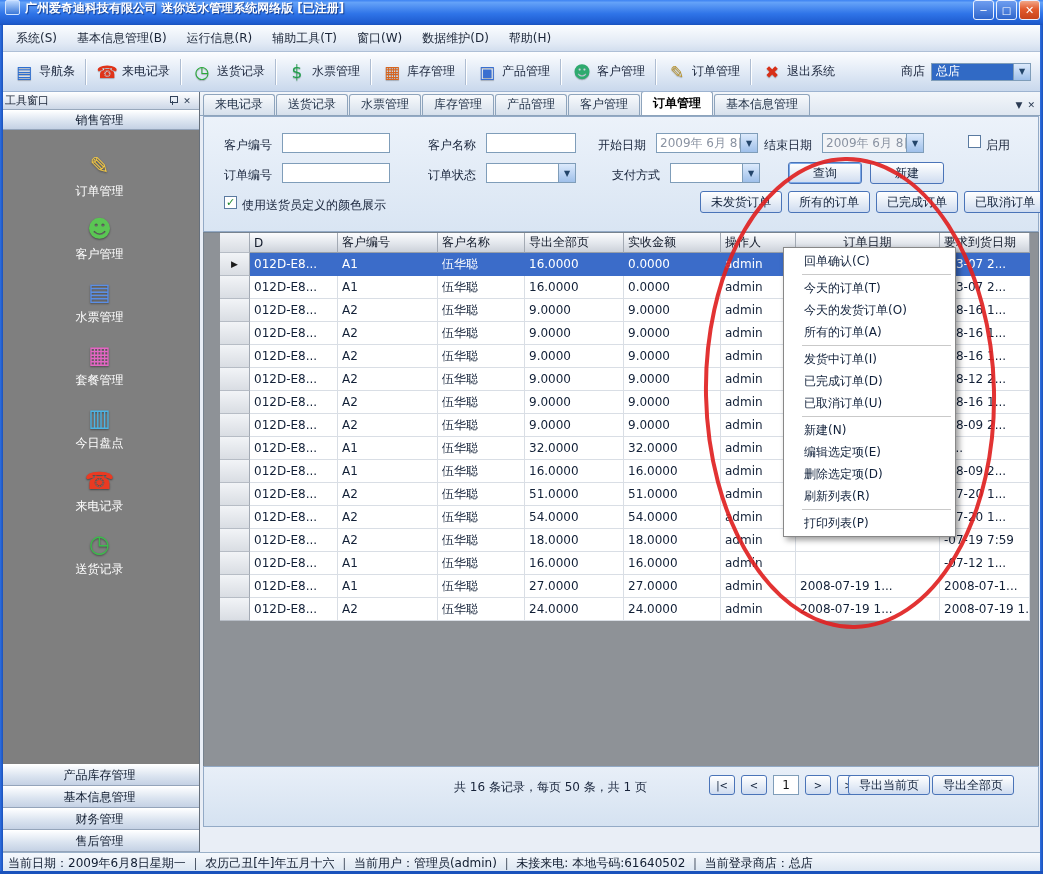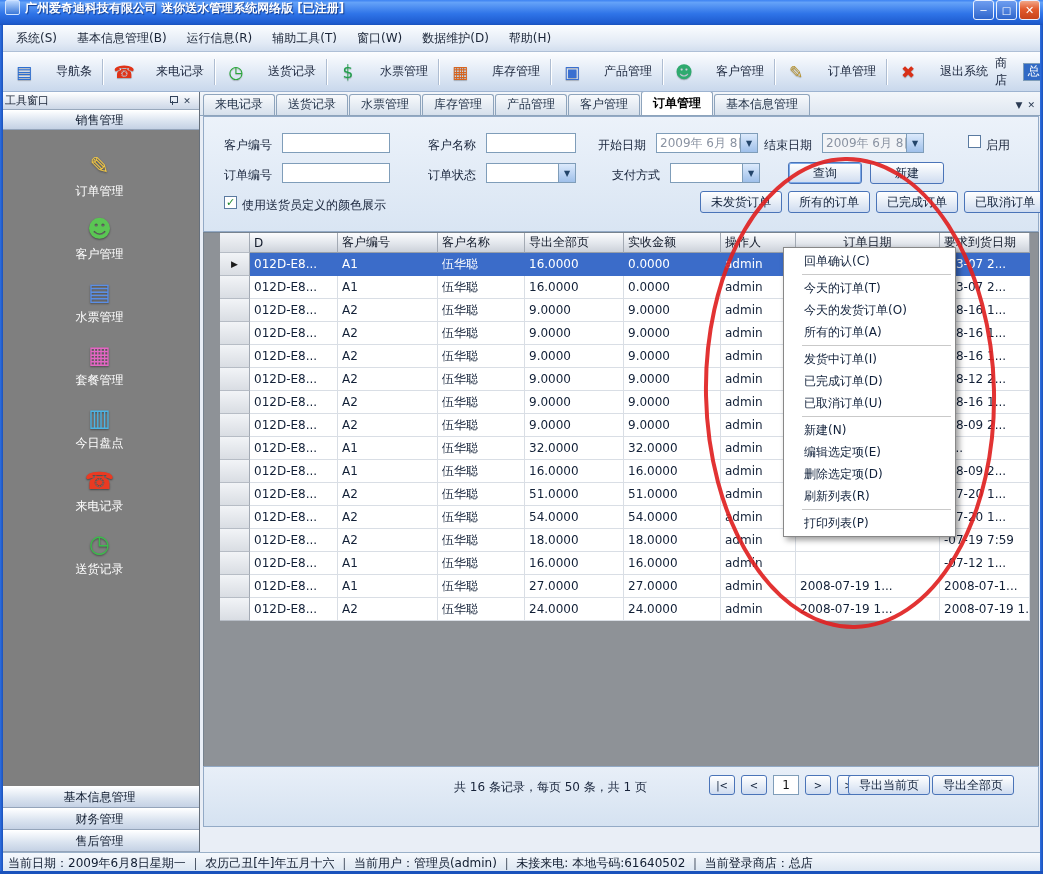--- a/index.html
+++ b/index.html
@@ -19,21 +19,21 @@
   #menubar{position:absolute;left:0;top:25px;right:0;height:27px;display:flex;align-items:stretch;padding-left:6px;
     background:linear-gradient(#fbfdff,#e2eaf5 70%,#d2deee);border-bottom:1px solid #aebfd6;z-index:10;}
   .menu-item{display:flex;align-items:center;padding:0 10px;font-size:12px;color:#1a2436;cursor:default;}
 
   
   #toolbar{position:absolute;left:0;top:52px;right:0;height:40px;display:flex;align-items:center;padding:0 6px;
     background:linear-gradient(#fcfdff,#dde7f4 60%,#c9d8ec);border-bottom:1px solid #9db3d0;z-index:10;}
   #toolbar-buttons{display:flex;align-items:center;height:100%;}
   .tb-btn{display:flex;align-items:center;gap:4px;padding:3px 6px;border:1px solid transparent;border-radius:3px;cursor:default;}
   .tb-icon{font-size:17px;width:22px;text-align:center;line-height:22px;text-shadow:0 1px 1px rgba(0,0,0,.25);}
-  .tb-label{font-size:12px;color:#18233a;white-space:nowrap;margin-left:17px;}
+  .tb-label{font-size:12px;color:#18233a;white-space:nowrap;}
   .tb-sep{width:1px;height:26px;background:#aebdd2;margin:0 3px;box-shadow:1px 0 0 #fff;}
   #store-area{margin-left:auto;display:flex;align-items:center;gap:6px;padding-right:6px;}
   #store-label{font-size:12px;color:#18233a;}
   #store-combo{width:100px;height:18px;background:#fff;border:1px solid #7f9db9;display:flex;align-items:stretch;}
   #store-value{flex:1;background:#316ac5;color:#fff;font-size:12px;display:flex;align-items:center;padding-left:4px;}
   .combo-arrow{width:17px;border-left:1px solid #7f9db9;background:linear-gradient(#dceafc,#9fc0ea);color:#23456a;
     font-size:8px;display:flex;align-items:center;justify-content:center;flex:none;}
 
   
   #sidebar{position:absolute;left:0;top:92px;width:200px;height:760px;background:#7f7f7f;border-right:1px solid #66707c;z-index:5;}
@@ -247,20 +247,21 @@
         <div class="nav-item">
           <span class="nav-icon" style="color: rgb(234, 58, 34);">☎</span>
           <span class="nav-label">来电记录</span>
         </div>
         <div class="nav-item">
           <span class="nav-icon" style="color: rgb(60, 188, 76);">◷</span>
           <span class="nav-label">送货记录</span>
         </div>
       </div>
     <div id="bottom-groups">
+        <div class="group-bar">产品库存管理</div>
         <div class="group-bar">基本信息管理</div>
         <div class="group-bar">财务管理</div>
         <div class="group-bar">售后管理</div>
       </div>
   </div>
 
   <div id="content">
 
     <div id="tabbar">
 

